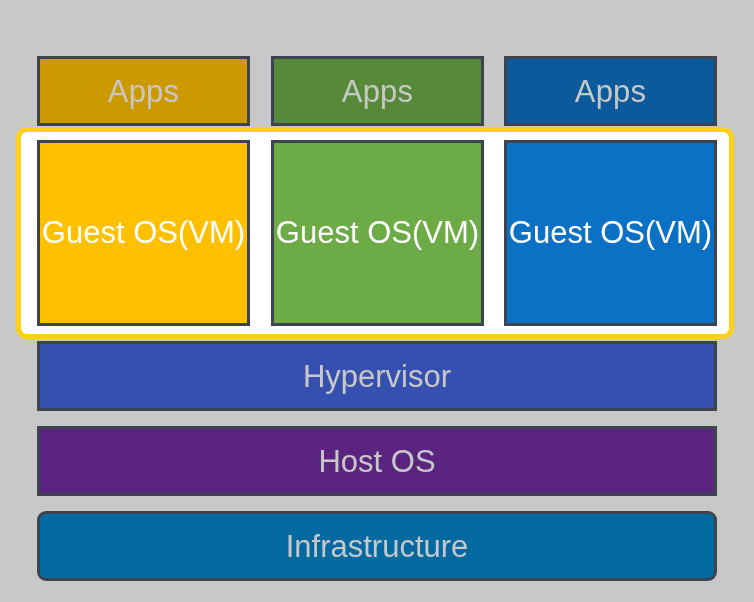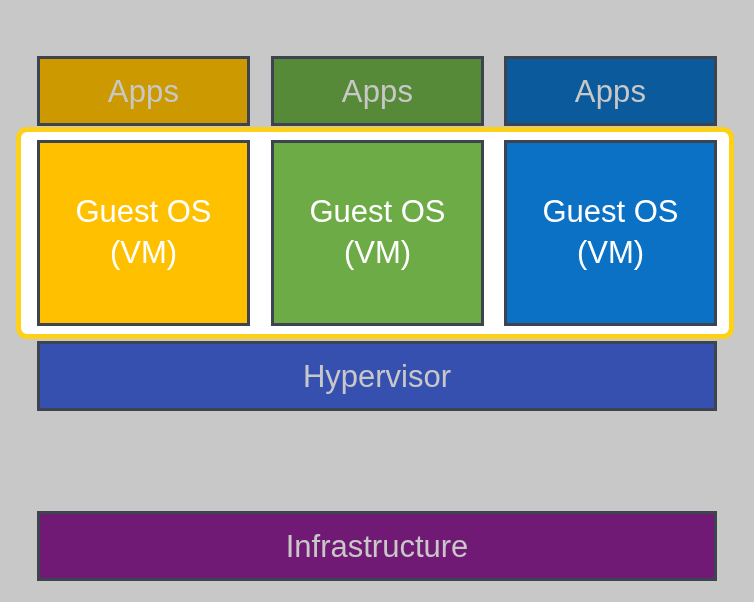--- a/index.html
+++ b/index.html
@@ -68,21 +68,21 @@
     width: 680px;
     height: 186px;
   }
   .vm-box {
     position: absolute;
     top: 0;
     height: 186px;
     box-sizing: border-box;
     border: 3px solid #3d4450;
     display: flex;
-    flex-direction: column;
+    flex-direction: row;
     align-items: center;
     justify-content: center;
   }
   .vm-label {
     color: #ffffff;
     font-size: 31px;
     line-height: 1.32;
   }
 
   
@@ -143,18 +143,21 @@
     <div class="vm-box col-2" style="background-color: rgb(10, 113, 197);">
       <span class="vm-label">Guest OS</span>
       <span class="vm-label">(VM)</span>
     </div>
   </div>
 
   <div class="stack-bar bar-hypervisor" style="background-color: rgb(54, 80, 176);">
     <span class="bar-label">Hypervisor</span>
   </div>
 
+  <div class="stack-bar bar-hostos" style="background-color: rgb(90, 36, 128);">
+    <span class="bar-label">Host OS</span>
+  </div>
 
-  <div class="stack-bar bar-infra" style="background-color: #701a75;">
+  <div class="stack-bar bar-infra" style="background-color: #0369a1; border-radius: 9px;">
     <span class="bar-label">Infrastructure</span>
   </div>
 
 </div>
 
 </body></html>

